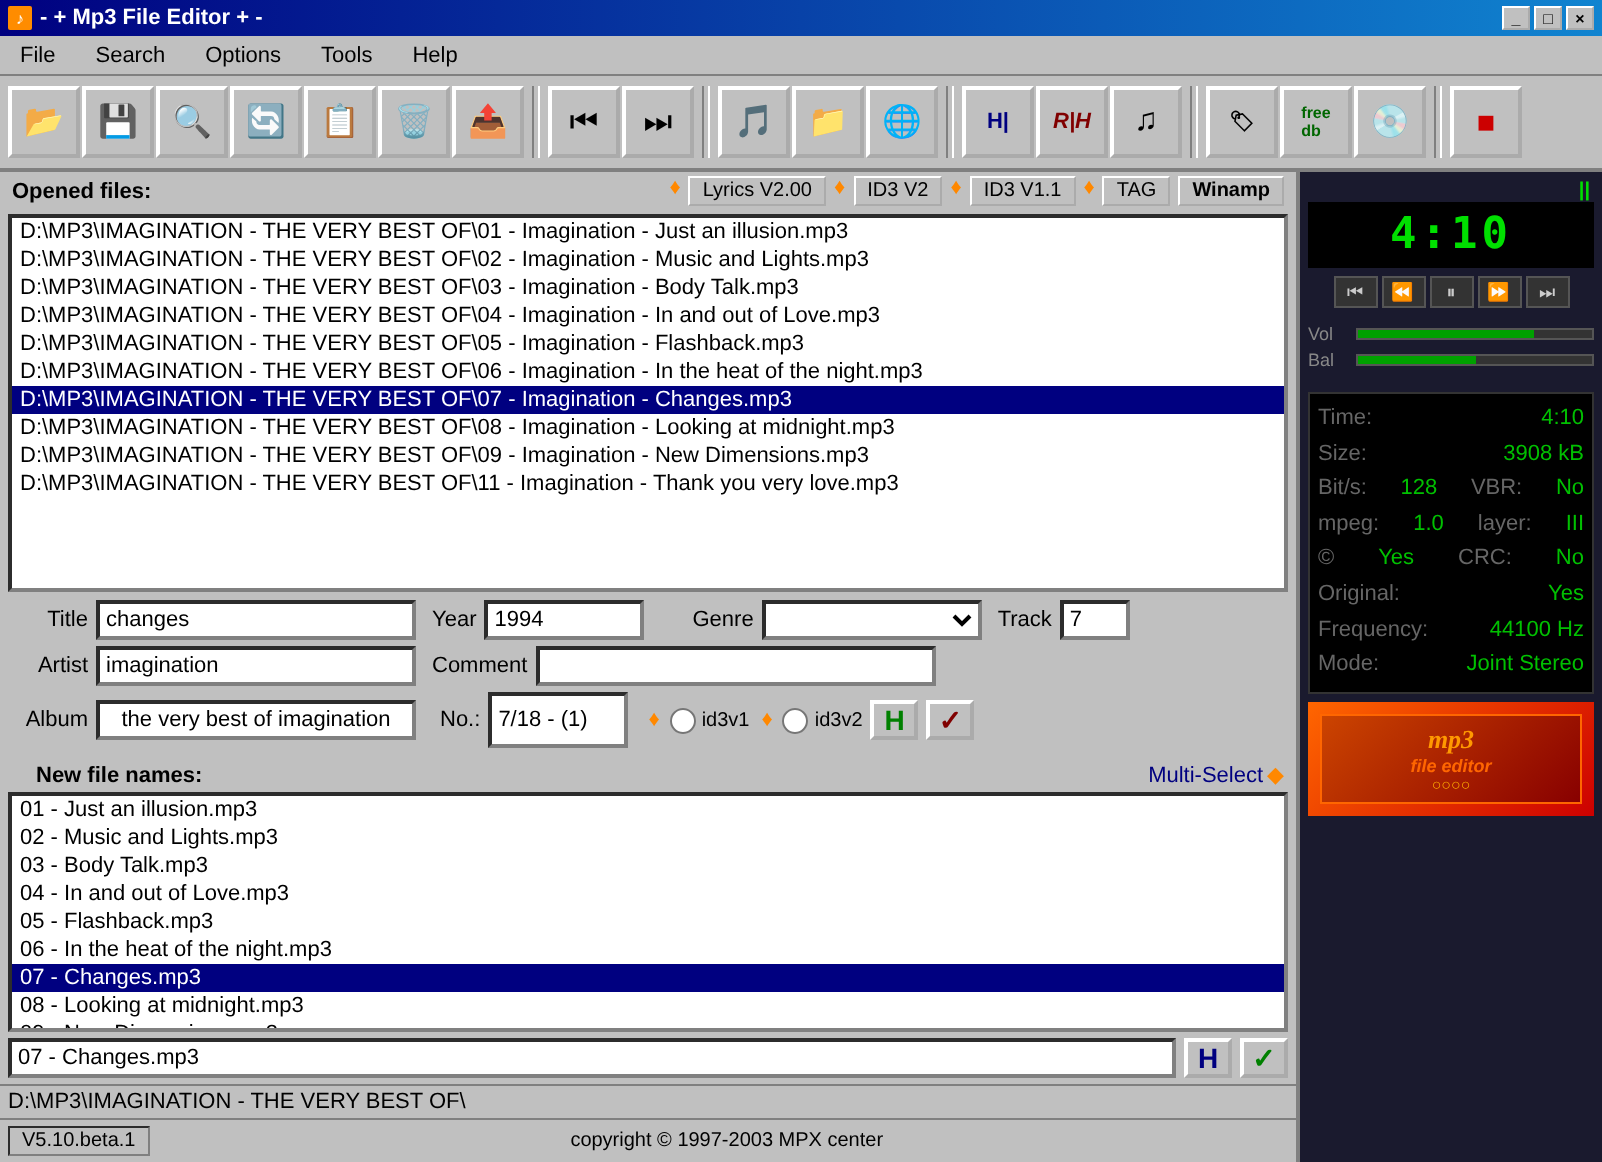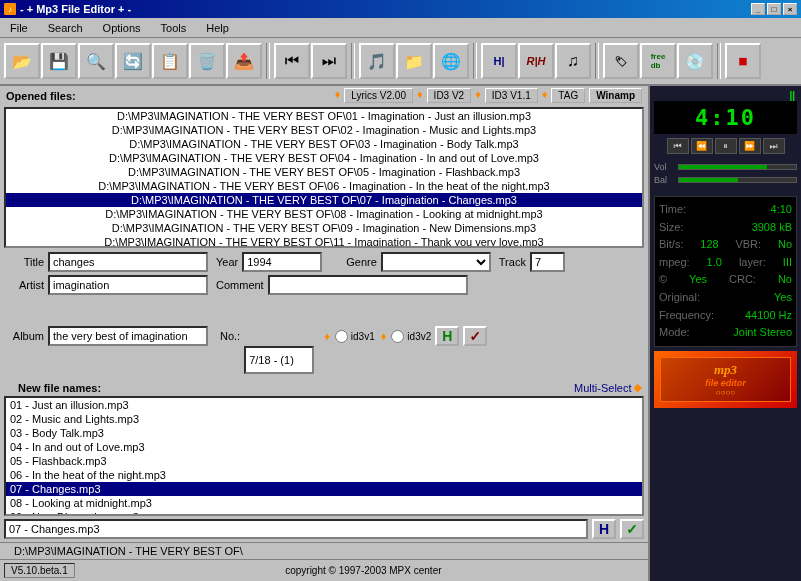--- a/index.html
+++ b/index.html
@@ -104,21 +104,20 @@
       overflow-y: scroll;
       min-height: 120px;
     }
     .file-item {
       padding: 1px 4px;
       cursor: pointer;
       white-space: nowrap;
       overflow: hidden;
       text-overflow: ellipsis;
       color: black;
-      text-align: center;
     }
     .file-item.selected { background: #000080; color: white; }
 
     
     .tag-fields {
       padding: 2px 4px;
       background: #c0c0c0;
     }
     .tag-row {
       display: flex;
@@ -140,21 +139,21 @@
       height: 20px;
       border: 2px inset #808080;
       background: white;
       padding: 1px;
       font-size: 11px;
     }
     .tag-select-sm { width: 110px; }
     .track-label { font-size: 11px; margin-left: 4px; }
     .track-num { width: 35px; height: 20px; border: 2px inset #808080; background: white; padding: 1px 3px; }
     .comment-input { width: 200px; height: 20px; border: 2px inset #808080; background: white; padding: 1px 3px; font-size: 11px; }
-    .no-value { width: 70px; height: 20px; border: 2px inset #808080; background: white; padding: 12px 3px; font-size: 11px; margin-top: 48px; }
+    .no-value { width: 70px; height: 20px; border: 2px inset #808080; background: white; padding: 12px 3px; font-size: 11px; }
     .id3-radio { display: flex; align-items: center; gap: 2px; font-size: 10px; }
     .save-btn {
       width: 24px; height: 20px;
       background: #c0c0c0;
       border: 2px outset #ffffff;
       cursor: pointer;
       font-size: 14px;
       display: flex; align-items: center; justify-content: center;
       color: #008000;
       font-weight: bold;
@@ -225,21 +224,21 @@
       gap: 8px;
     }
     .status-version {
       border: 1px inset #808080;
       padding: 1px 6px;
       background: #c0c0c0;
       font-size: 10px;
     }
     .status-copyright { flex: 1; text-align: center; font-size: 10px; }
     .path-bar {
-      padding: 2px 14px;
+      padding: 2px 4px;
       background: #c0c0c0;
       font-size: 11px;
       border-top: 1px solid #808080;
     }
 
     
     .right-panel {
       width: 153px;
       background: #1a1a2e;
       display: flex;
@@ -423,21 +422,21 @@
 
       <div class="tag-row">
         <span class="tag-label">Artist</span>
         <input class="tag-input" style="width: 160px;" type="text" value="imagination">
         <span style="margin-left:4px;">Comment</span>
         <input class="comment-input" type="text" value="" style="">
       </div>
 
       <div class="tag-row">
         <span class="tag-label">Album</span>
-        <input class="tag-input" style="width: 160px;" type="text" value="the very best of imagination">
+        <input class="tag-input" style="width: 160px; text-align: center;" type="text" value="the very best of imagination">
         <span style="margin-left:8px;">No.:</span>
         <input class="no-value" type="text" value="7/18 - (1)" style="">
         <span style="color:#ff8800; margin-left:6px;">♦</span>
         <label class="id3-radio">
           <input type="radio" name="id3ver" style=""> id3v1
         </label>
         <span style="color:#ff8800; margin-left:2px;">♦</span>
         <label class="id3-radio">
           <input type="radio" name="id3ver" style=""> id3v2
         </label>

